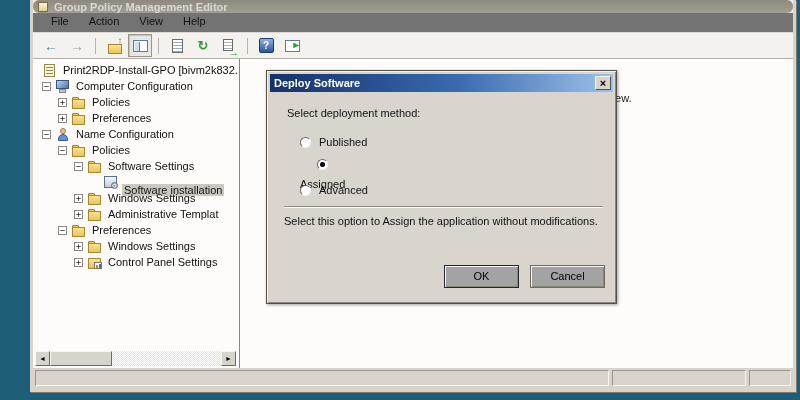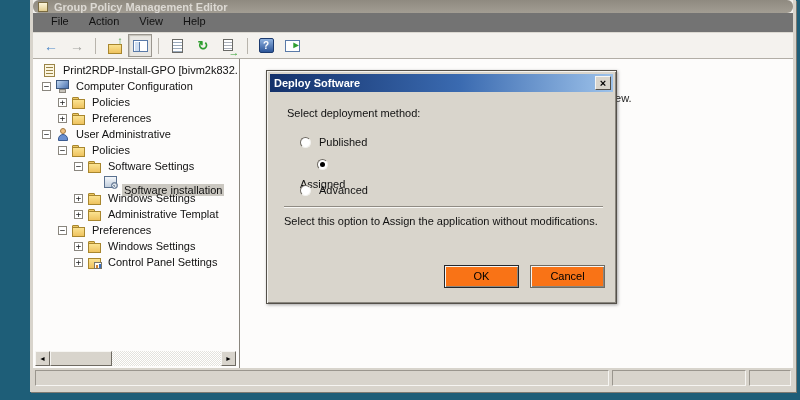--- a/index.html
+++ b/index.html
@@ -118,21 +118,21 @@
   .dclose{position:absolute;right:5px;top:5px;width:16px;height:14px;background:#d9d5cc;border:1px solid;
           border-color:#f6f5f2 #55514a #55514a #f6f5f2;display:flex;align-items:center;justify-content:center;
           font-size:11px;font-weight:bold;color:#000;box-sizing:border-box;z-index:11;}
   .dprompt{position:absolute;left:20px;top:36px;}
   .ropt{position:absolute;left:33px;height:14px;display:flex;align-items:center;gap:8px;}
   .radio{width:11px;height:11px;border-radius:50%;background:#fff;border:1px solid;box-sizing:border-box;
          border-color:#6e6a62 #f2f1ed #f2f1ed #6e6a62;position:relative;flex:none;}
   .radio.on::after{content:"";position:absolute;left:2px;top:2px;width:5px;height:5px;border-radius:50%;background:#000;}
   .dsep{position:absolute;left:17px;right:13px;top:135px;height:0;border-top:1px solid #8f8b83;border-bottom:1px solid #f8f7f4;}
   .ddesc{position:absolute;left:17px;top:144px;}
-  .dbtn{position:absolute;top:194px;width:75px;height:23px;background:#f97316;text-align:center;line-height:21px;
+  .dbtn{position:absolute;top:194px;width:75px;height:23px;background:#a3a3a3;text-align:center;line-height:21px;
         color:#000;box-sizing:border-box;}
   .dbtn.ok{left:177px;border:1px solid #23272d;box-shadow:inset 1px 1px 0 #f6f5f2,inset -1px -1px 0 #8a867e;}
   .dbtn.cancel{left:263px;border:1px solid #6e6a62;box-shadow:inset 1px 1px 0 #f6f5f2,inset -1px -1px 0 #8a867e;}
 </style>
 </head>
 <body>
 
 <div class="window">
   <div class="titlebar">
     <span class="titleicon"></span>
@@ -196,21 +196,21 @@
             <span class="tlabel">Policies</span>
           </div>
           <div class="trow" style="padding-left: 25px;">
             <span class="expander box">+</span>
             <span class="ticon ic-folder"></span>
             <span class="tlabel">Preferences</span>
           </div>
           <div class="trow" style="padding-left: 9px;">
             <span class="expander box">−</span>
             <span class="ticon ic-user"></span>
-            <span class="tlabel">User Administrative</span>
+            <span class="tlabel">Name Configuration</span>
           </div>
           <div class="trow" style="padding-left: 25px;">
             <span class="expander box">−</span>
             <span class="ticon ic-folder"></span>
             <span class="tlabel">Policies</span>
           </div>
           <div class="trow" style="padding-left: 41px;">
             <span class="expander box">−</span>
             <span class="ticon ic-folder"></span>
             <span class="tlabel">Software Settings</span>

